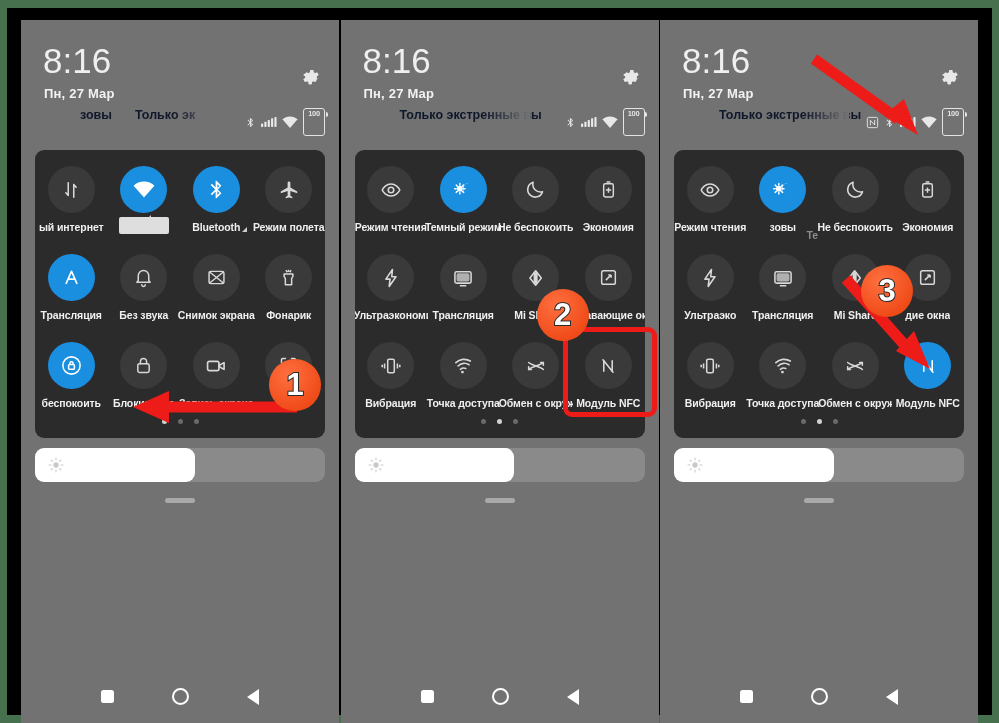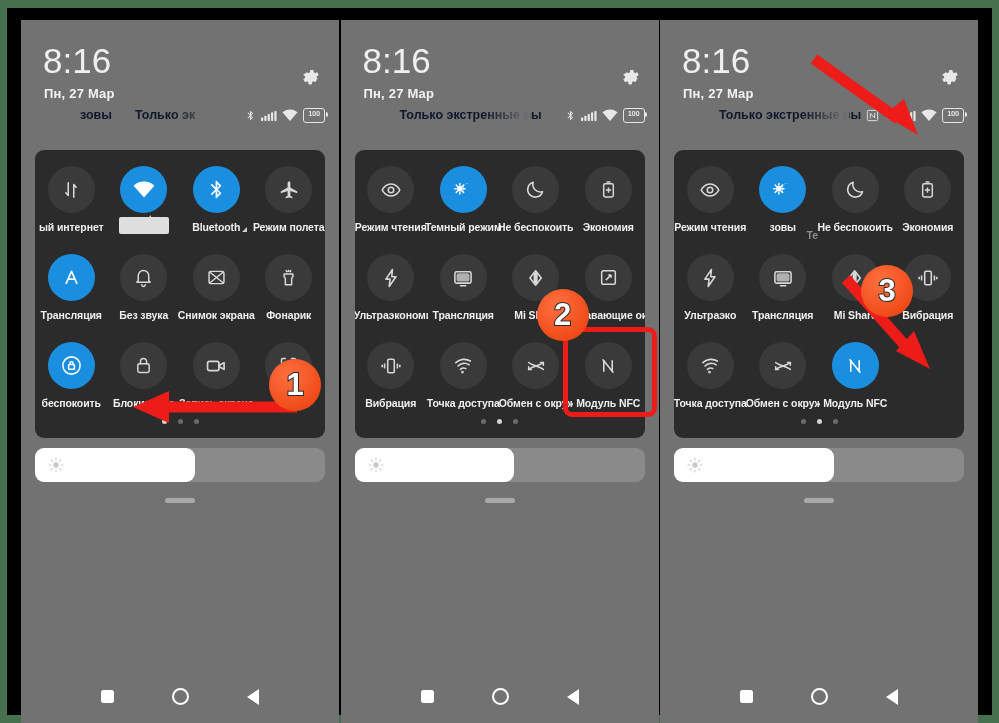--- a/index.html
+++ b/index.html
@@ -100,21 +100,21 @@
     top: 88px;
     display: flex;
     align-items: center;
     gap: 5px;
     color: #e8e8e8;
   }
   .statusicons svg { display: block; }
   .batt {
     position: relative;
     width: 22px;
-    height: 15px;
+    height: 28px;
     border: 1.4px solid #e4e4e4;
     border-radius: 3px;
     box-sizing: border-box;
     font-size: 7.5px;
     font-weight: bold;
     color: #e4e4e4;
     text-align: center;
     line-height: 9.5px;
     letter-spacing: -0.3px;
   }
@@ -802,20 +802,29 @@
               <div class="bubble">
                 <svg viewBox="0 0 24 24" width="22" height="22" fill="none" stroke="currentColor" stroke-width="1.7" stroke-linejoin="round">
                   <path d="M11.6 4.2l6.2 7.8-6.2 7.8-6.2-7.8z"></path>
                   <path d="M11.6 5.6v12.8" stroke-width="4.4" stroke-linecap="butt"></path>
                 </svg>
               </div>
               <div class="lbl">Mi Share</div>
             </div>
             <div class="tile">
               <div class="bubble">
+                <svg viewBox="0 0 24 24" width="21" height="21" fill="none" stroke="currentColor" stroke-width="1.7" stroke-linejoin="round">
+                  <rect x="4.2" y="4.2" width="15.6" height="15.6" rx="2.2"></rect>
+                  <path d="M9 15l6-6M15 9h-3.4M15 9v3.4"></path>
+                </svg>
+              </div>
+              <div class="lbl clip-l">дие окна</div>
+            </div>
+            <div class="tile">
+              <div class="bubble">
                 <svg viewBox="0 0 24 24" width="22" height="22" fill="none" stroke="currentColor" stroke-width="1.7" stroke-linejoin="round">
                   <rect x="8.4" y="4.6" width="7.2" height="14.8" rx="1.6"></rect>
                   <path d="M5 9.2v5.6M2.4 10.6v2.8M19 9.2v5.6M21.6 10.6v2.8"></path>
                 </svg>
               </div>
               <div class="lbl">Вибрация</div>
             </div>
             <div class="tile">
               <div class="bubble">
                 <svg viewBox="0 0 24 24" width="22" height="22" fill="none" stroke="currentColor" stroke-width="1.8" stroke-linecap="round">

